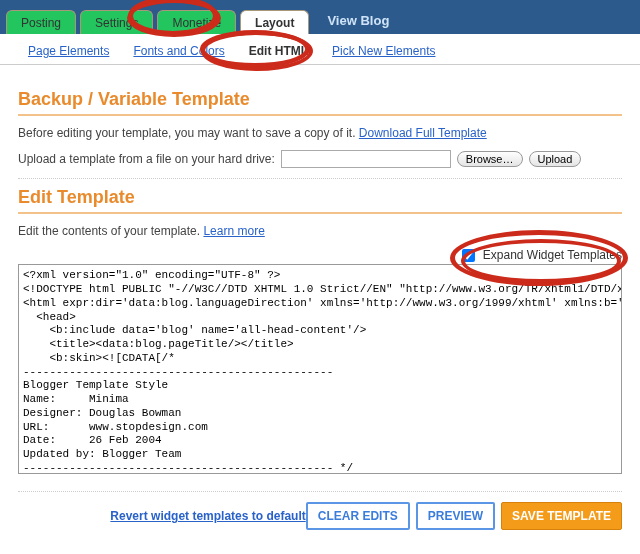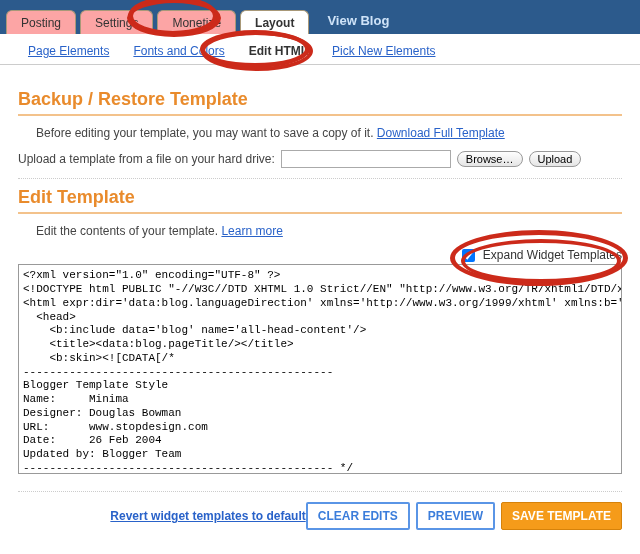--- a/index.html
+++ b/index.html
@@ -1,26 +1,26 @@
 <!DOCTYPE html>
 <html><head>
 <meta charset="utf-8">
 <style>
 * { box-sizing: border-box; margin: 0; padding: 0; }
 body { font-family: "Trebuchet MS", Verdana, Arial, sans-serif; font-size: 13px; background: #fff; color: #333; width: 640px; }
 .topbar { background: #2c5a8c; display: flex; align-items: flex-end; height: 34px; padding-left: 6px; }
-.topbar .tab { background: #fca5a5; border: 1px solid #a89878; border-bottom: none; border-radius: 6px 6px 0 0; padding: 5px 14px 4px; margin-right: 4px; font-size: 12px; color: #333; cursor: pointer; }
+.topbar .tab { background: #22c55e; border: 1px solid #a89878; border-bottom: none; border-radius: 6px 6px 0 0; padding: 5px 14px 4px; margin-right: 4px; font-size: 12px; color: #333; cursor: pointer; }
 .topbar .tab.active { background: #fff; font-weight: bold; }
 .topbar .viewblog { color: #cfe3f8; padding: 6px 14px; font-weight: bold; cursor: pointer; }
 .subnav { background: #fff; border-bottom: 1px solid #ccc; padding: 10px 10px 6px 28px; display: flex; gap: 24px; font-size: 12px; }
 .subnav a { color: #2962c9; text-decoration: underline; cursor: pointer; }
 .subnav a.active { color: #333; text-decoration: none; font-weight: bold; }
 .content { padding: 16px 18px; }
 h2.section { color: #e98b2c; font-size: 18px; font-weight: bold; border-bottom: 2px solid #f3c28b; padding-bottom: 4px; margin-bottom: 10px; margin-top: 8px; }
-.para { font-size: 12px; color: #444; margin-bottom: 10px; margin-left: 18px; }
+.para { font-size: 12px; color: #444; margin-bottom: 10px; }
 .para a, .link { color: #2962c9; text-decoration: underline; cursor: pointer; }
 .uploadrow { font-size: 12px; color: #444; display: flex; align-items: center; gap: 6px; margin-bottom: 6px; padding-bottom: 10px; border-bottom: 1px dotted #ccc; }
 .uploadrow input[type=text] { width: 170px; height: 18px; border: 1px solid #aaa; font-size: 11px; padding: 1px 3px; }
 .btn-native { font-size: 11px; padding: 1px 8px; border: 1px solid #999; border-radius: 10px; background: linear-gradient(#fefefe,#e5e5e5); cursor: pointer; }
 .expandrow { text-align: right; font-size: 12px; margin: 6px 0 2px; }
 .expandrow input { vertical-align: middle; margin-right: 4px; }
 textarea.codebox { width: 100%; height: 210px; font-family: Monaco, "Courier New", monospace; font-size: 11px; line-height: 1.25; padding: 4px; border: 1px solid #999; resize: none; white-space: pre; overflow-x: hidden; }
 .bottomrow { display: flex; justify-content: flex-end; align-items: center; margin-top: 14px; border-top: 1px dotted #ccc; padding-top: 10px; }
 .bottomrow .link { font-size: 12px; font-weight: bold; }
 .btnrow { display: flex; gap: 6px; }
@@ -52,21 +52,21 @@
 
   <div class="annot" style="left:128px; top:-4px; width:90px; height:40px;">
     <div class="annot-inner" style="left:-6px; top:-2px; width:94px; height:38px;"></div>
   </div>
   <div class="annot" style="left:200px; top:30px; width:110px; height:38px;">
     <div class="annot-inner" style="left:-4px; top:-4px; width:112px; height:40px;"></div>
   </div>
 </div>
 
 <div class="content">
-  <h2 class="section">Backup / Restore Template</h2>
+  <h2 class="section">Backup / Variable Template</h2>
   <p class="para">
     <span>Before editing your template, you may want to save a copy of it. </span>
     <a class="link">Download Full Template</a>
   </p>
   <div class="uploadrow">
     <span>Upload a template from a file on your hard drive:</span>
     <input type="text" style="">
     <button class="btn-native">Browse…</button>
     <button class="btn-native">Upload</button>
   </div>

